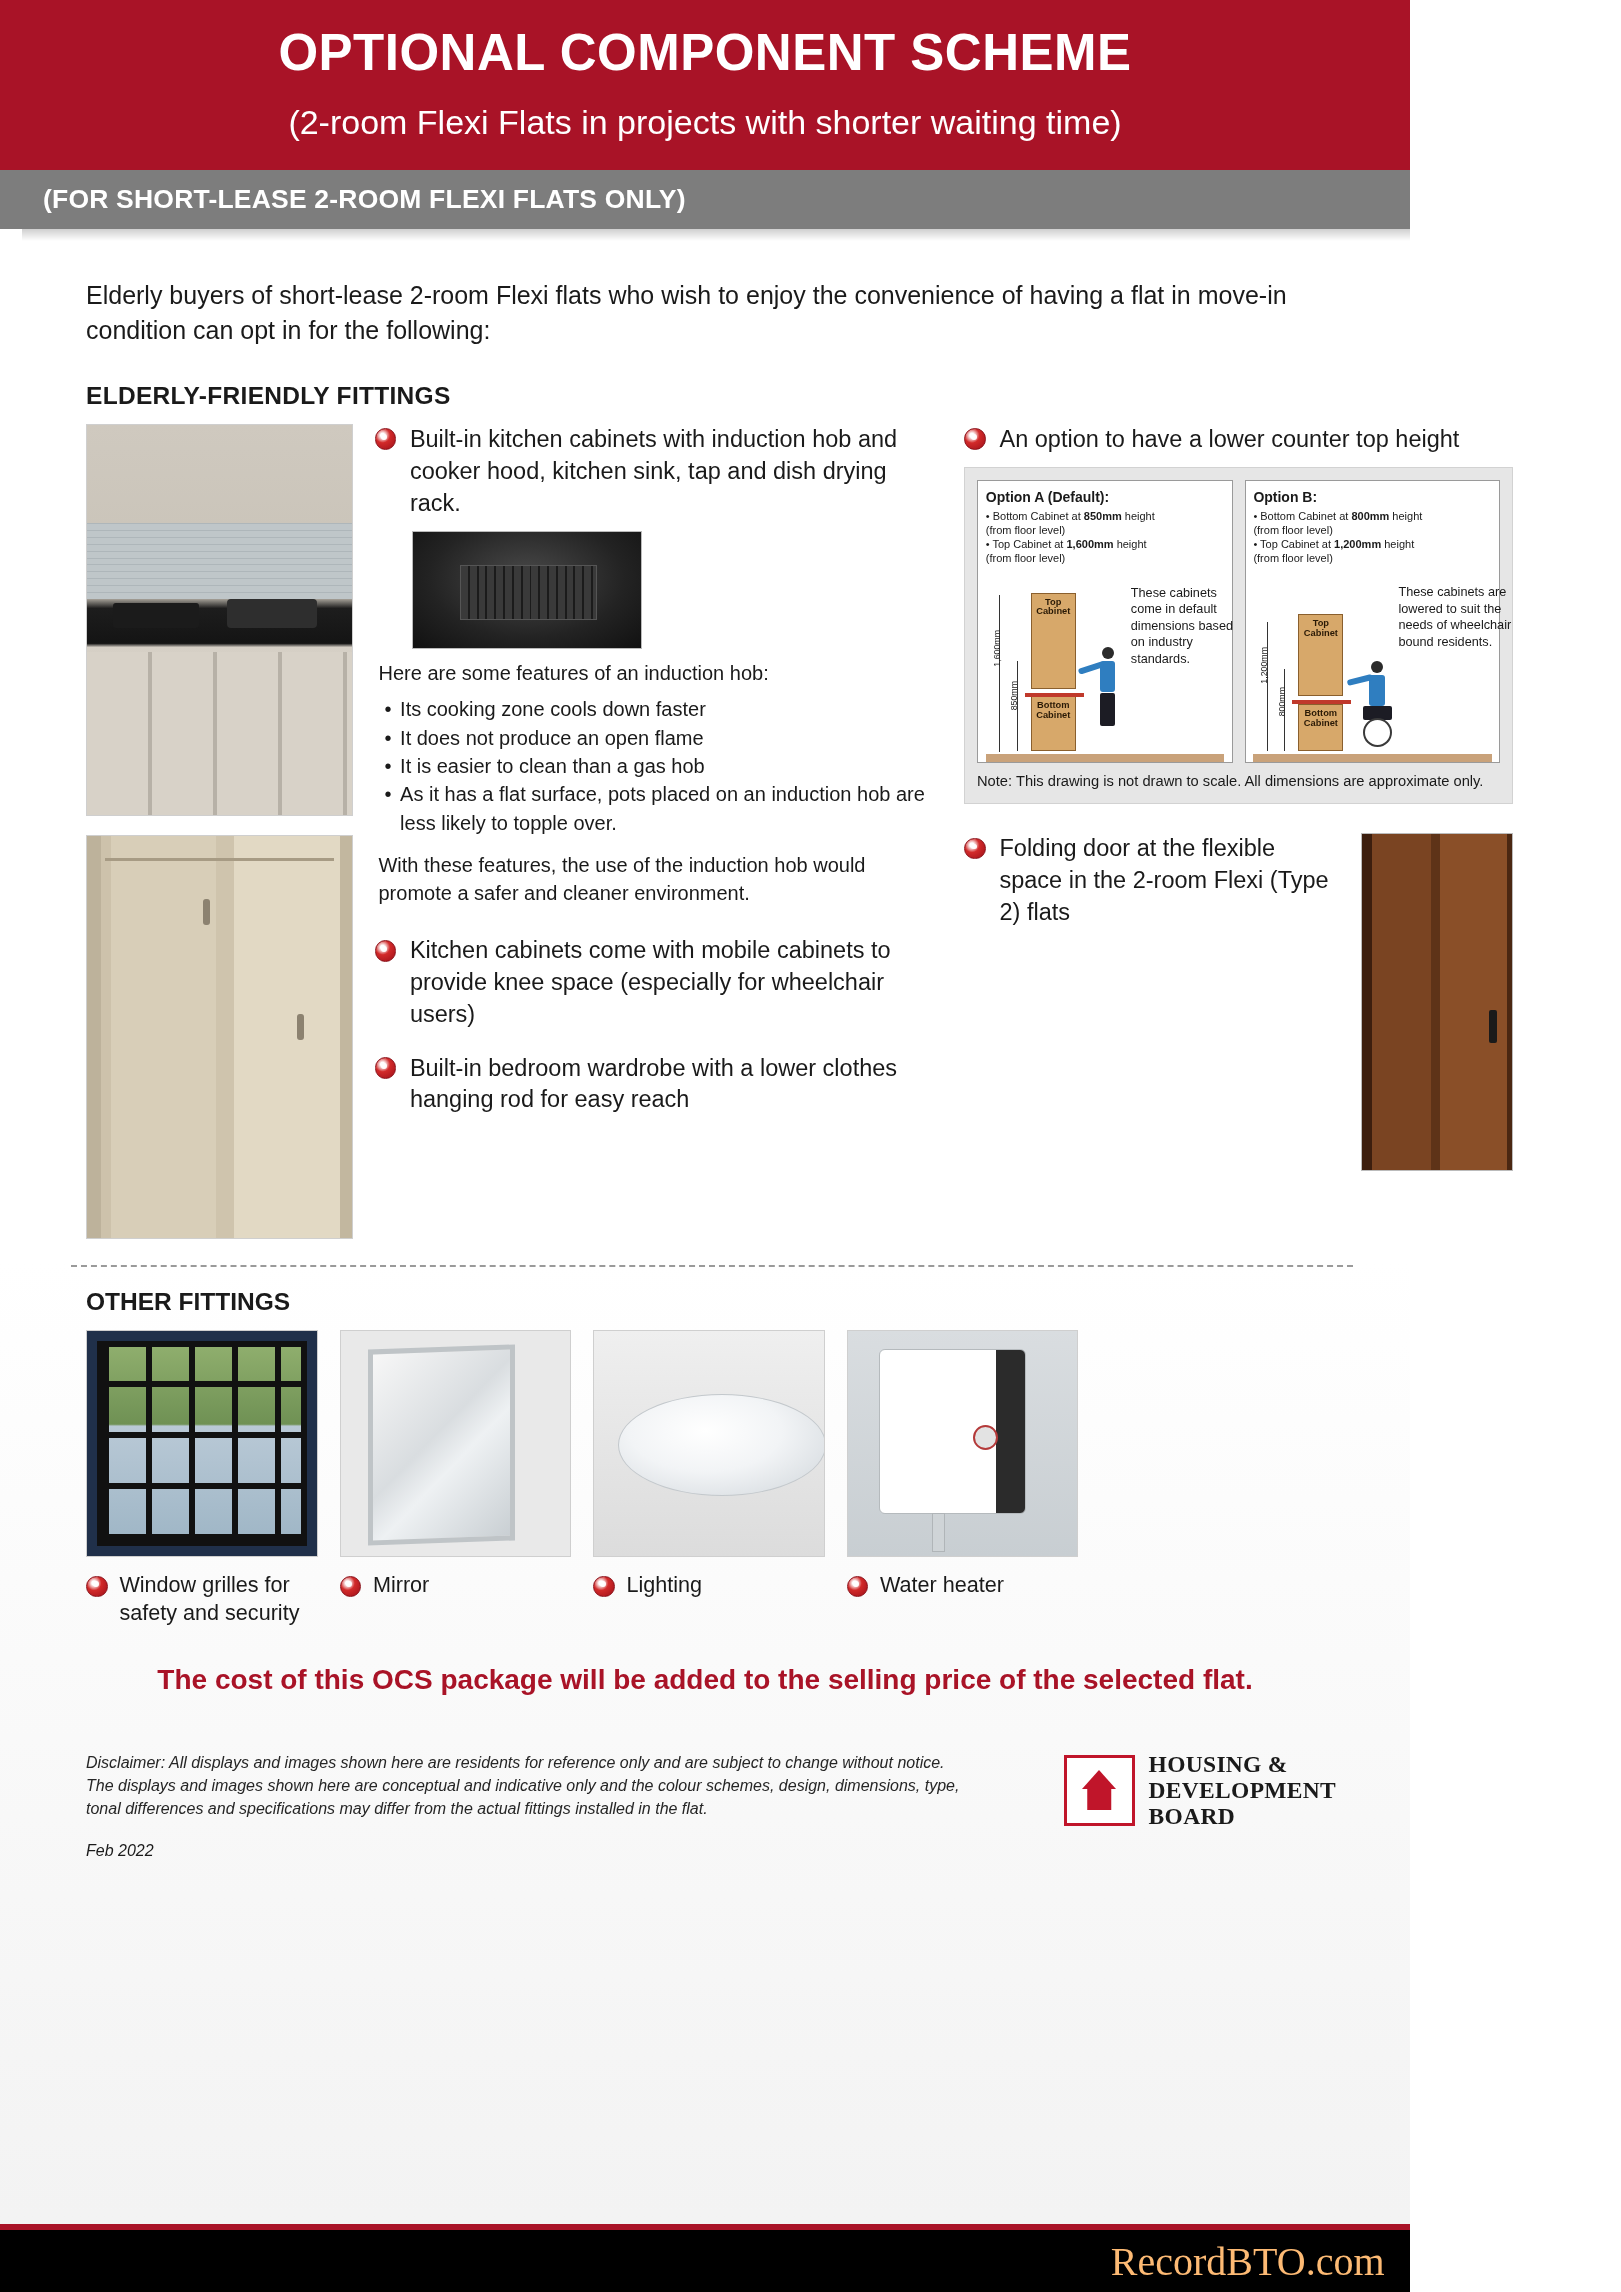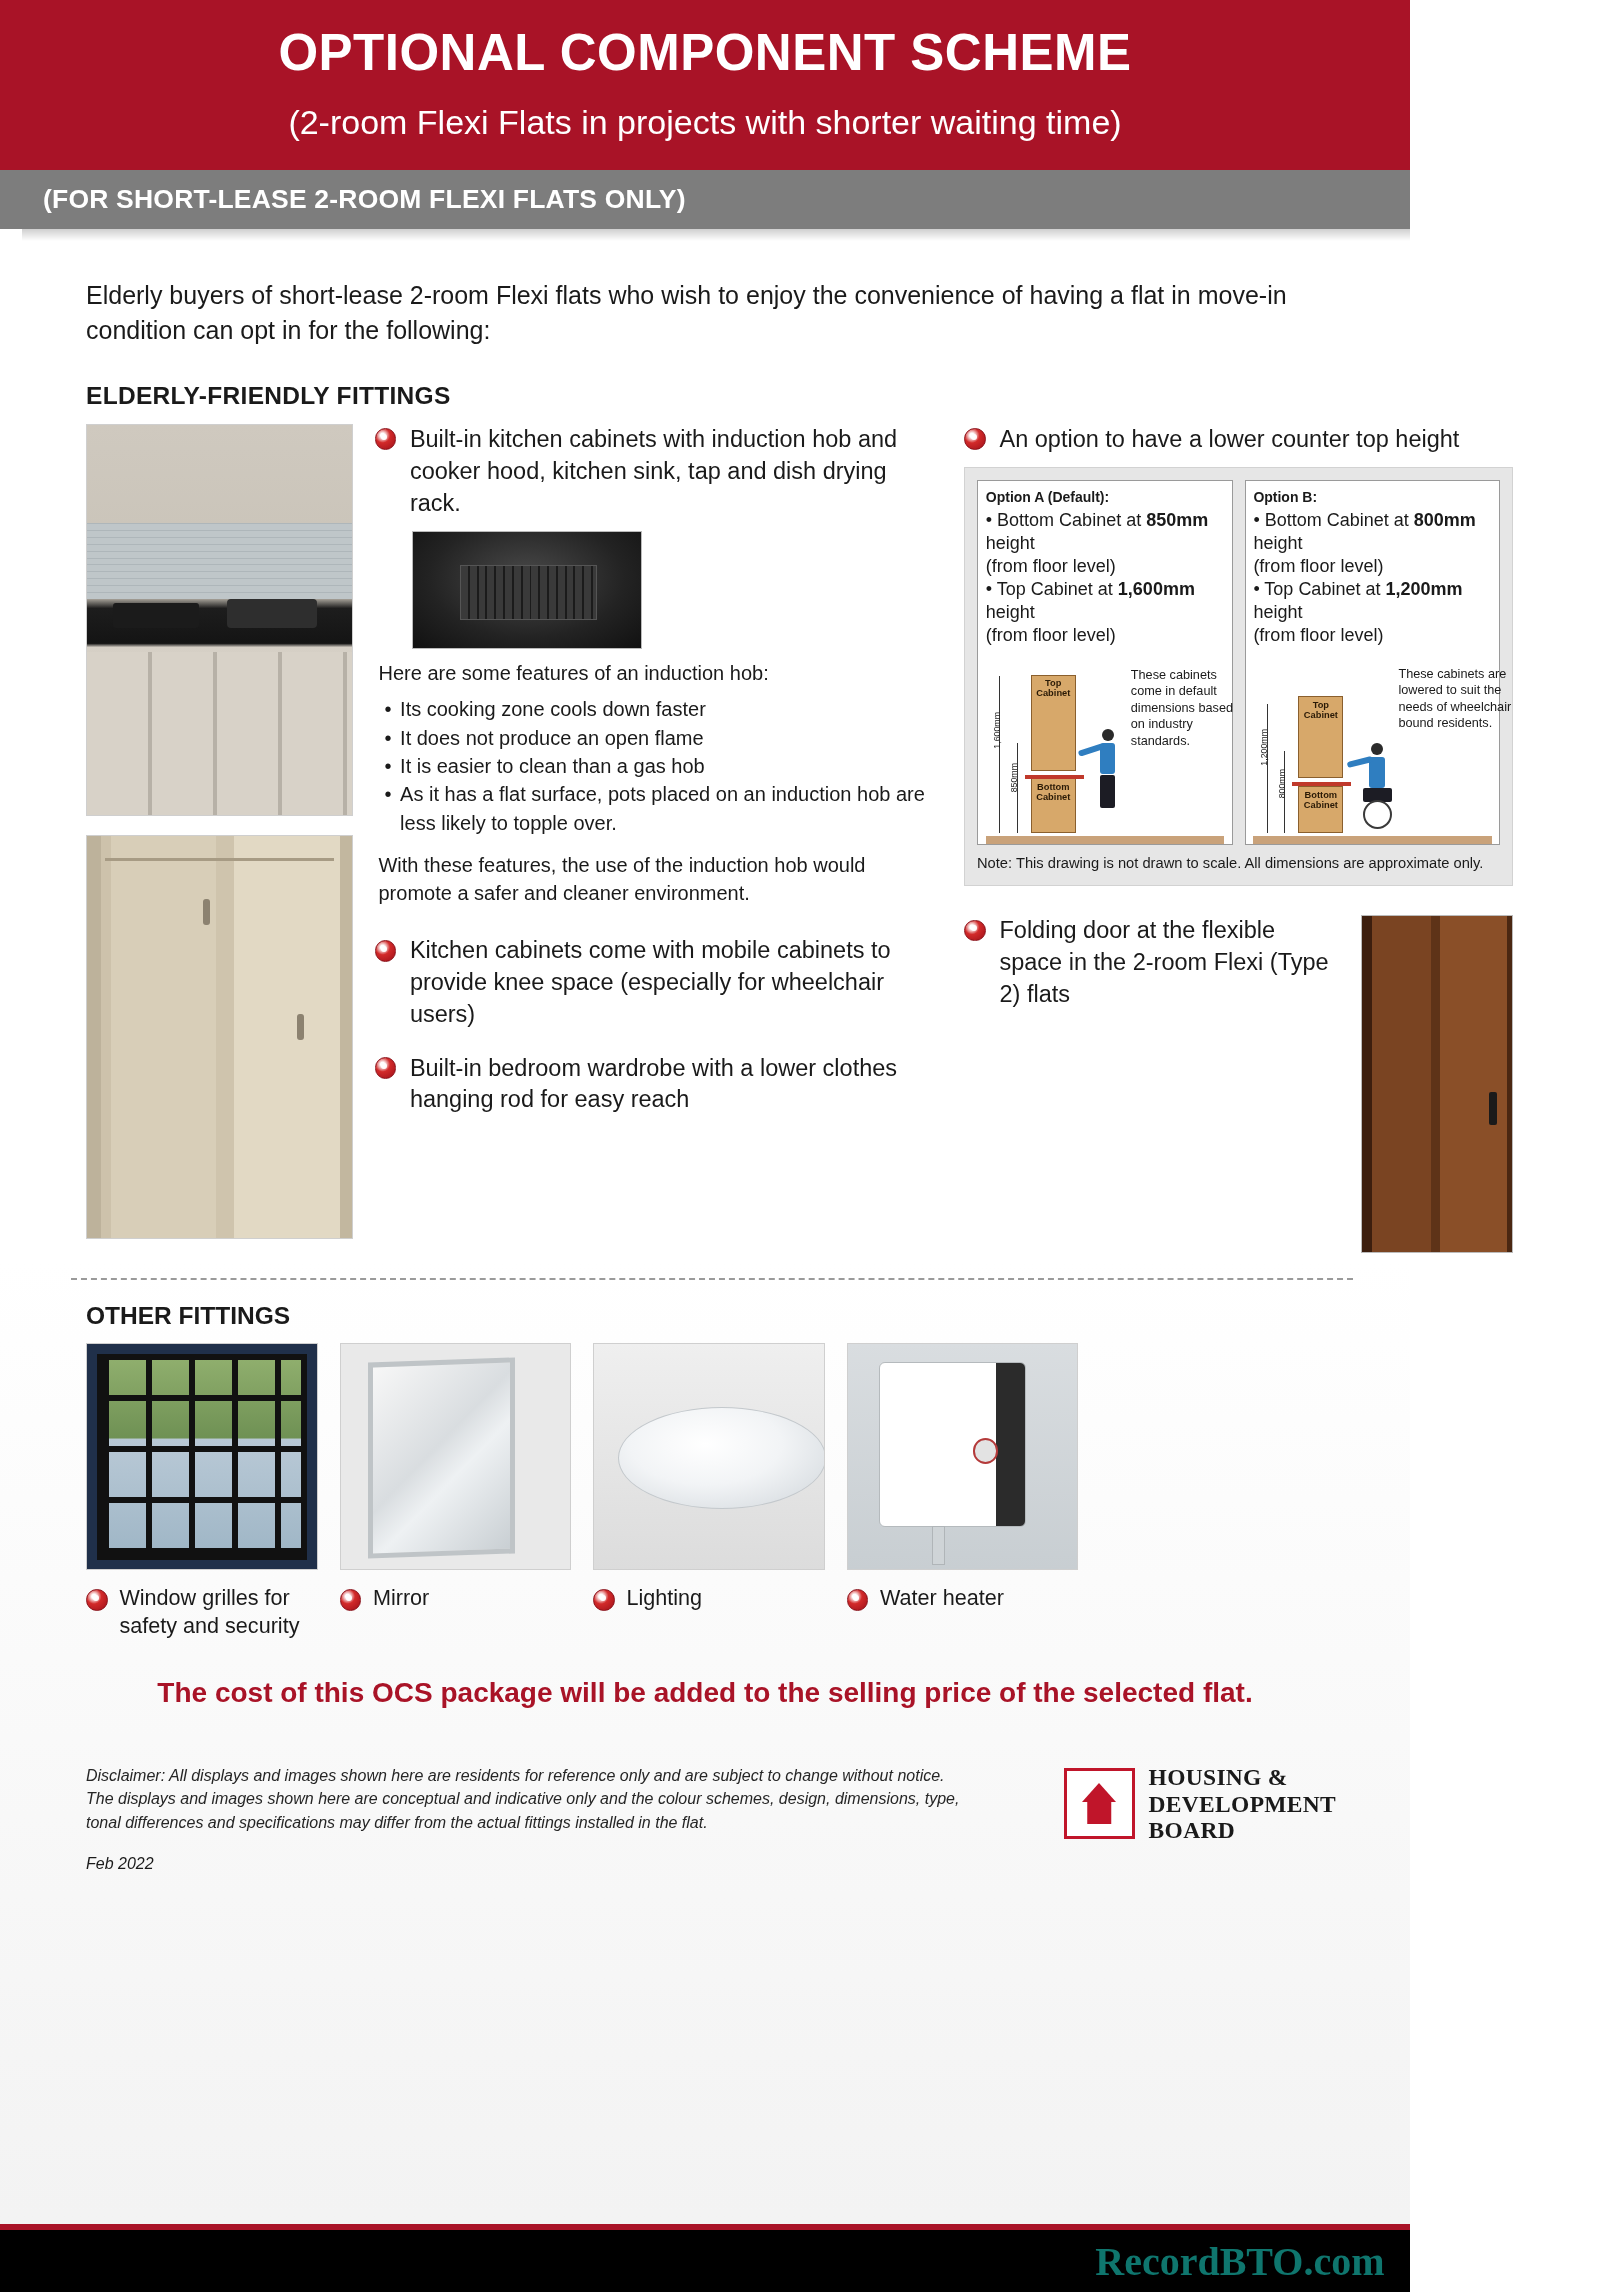--- a/index.html
+++ b/index.html
@@ -141,21 +141,21 @@
   }
   .diag-cols { display: flex; gap: 11.8px; }
   .diag-col {
     background: #ffffff;
     border: 1px solid #9a9a9a;
     width: 50%;
     padding: 7.8px 7.8px 0 7.8px;
     position: relative;
   }
   .diag-title { font-size: 14px; font-weight: bold; margin-bottom: 3.9px; }
-  .diag-spec { font-size: 18px; line-height: 1.28; }
+  .diag-spec { font-size: 11px; line-height: 1.28; }
   .diag-spec b { font-weight: bold; }
   .diag-note {
     font-size: 14.7px;
     margin-top: 8.8px;
     line-height: 1.3;
     text-align: justify;
   }
   .scene { position: relative; height: 191px; margin-top: 5.9px; }
   .floor { position:absolute; left:0; right:0; bottom:0; height:7.8px; background:#c9a27a; }
   .cab-top, .cab-bottom {
@@ -282,23 +282,23 @@
     position:absolute;
     left:0; right:0; bottom:0;
     height: 63px;
     background:#000;
     display:flex;
     align-items:center;
     justify-content:flex-end;
     padding-right: 25.5px;
   }
   .bottombar .brand {
-    color:#0f766e;
+    color:#fdba74;
     font-size: 40px;
-    font-weight: bold;
+    font-weight: normal;
     font-family: "Liberation Serif", serif;
   }
   .redstrip { position:absolute; left:0; right:0; bottom:63px; height:5.9px; background:#a91327; }
 
   
   .img-kitchen {
     position:absolute; inset:0;
     background:
       linear-gradient(180deg,#cfc9bf 0%,#c8c2b7 44%,#1d1d1d 47%,#141414 56%,#d6d0c6 57%,#c3bdb2 100%);
   }

